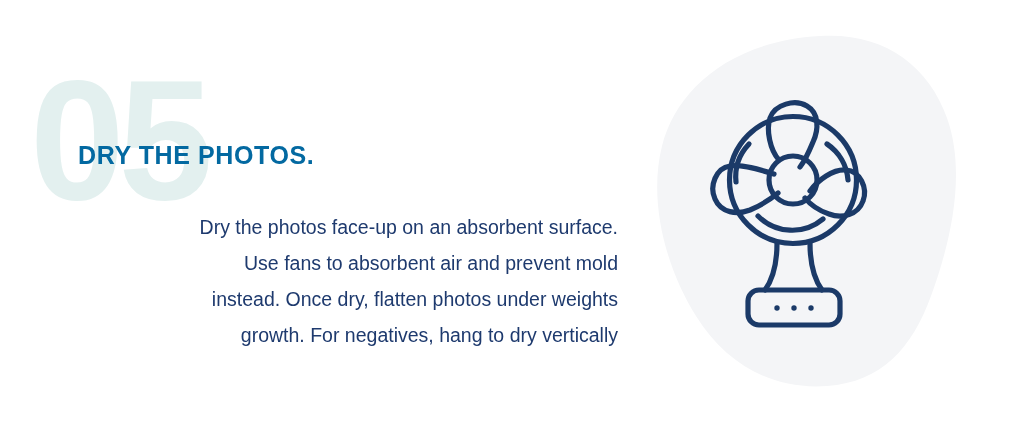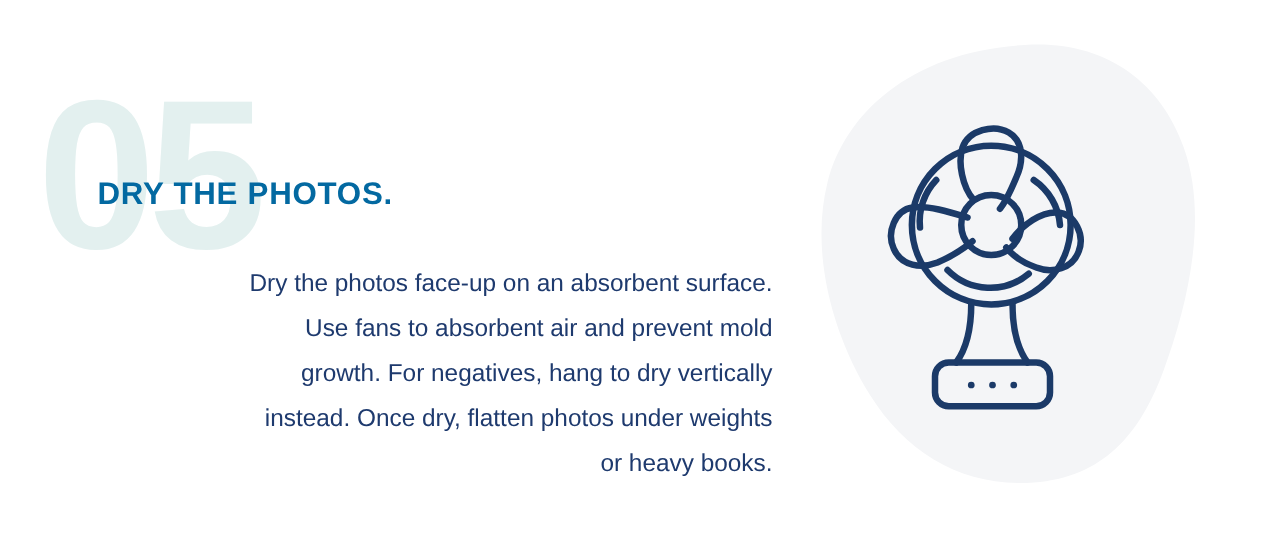--- a/index.html
+++ b/index.html
@@ -87,23 +87,22 @@
 
   <div class="text-col">
 
     <div class="step-number">05</div>
 
     <h2 class="heading">DRY THE PHOTOS.</h2>
 
     <div class="body-text">
       <p>Dry the photos face-up on an absorbent surface.</p>
       <p>Use fans to absorbent air and prevent mold</p>
+      <p>instead. Once dry, flatten photos under weights</p>
       <p>growth. For negatives, hang to dry vertically</p>
-      <p>instead. Once dry, flatten photos under weights</p>
-      <p>or heavy books.</p>
     </div>
 
   </div>
 
   <div class="art-col">
     <svg class="art-svg" viewBox="0 0 404 437" xmlns="http://www.w3.org/2000/svg">
 
       <path fill="#f4f5f7" d="M 200 36
                C 262 32, 308 64, 327 118
                C 347 174, 330 244, 311 296

